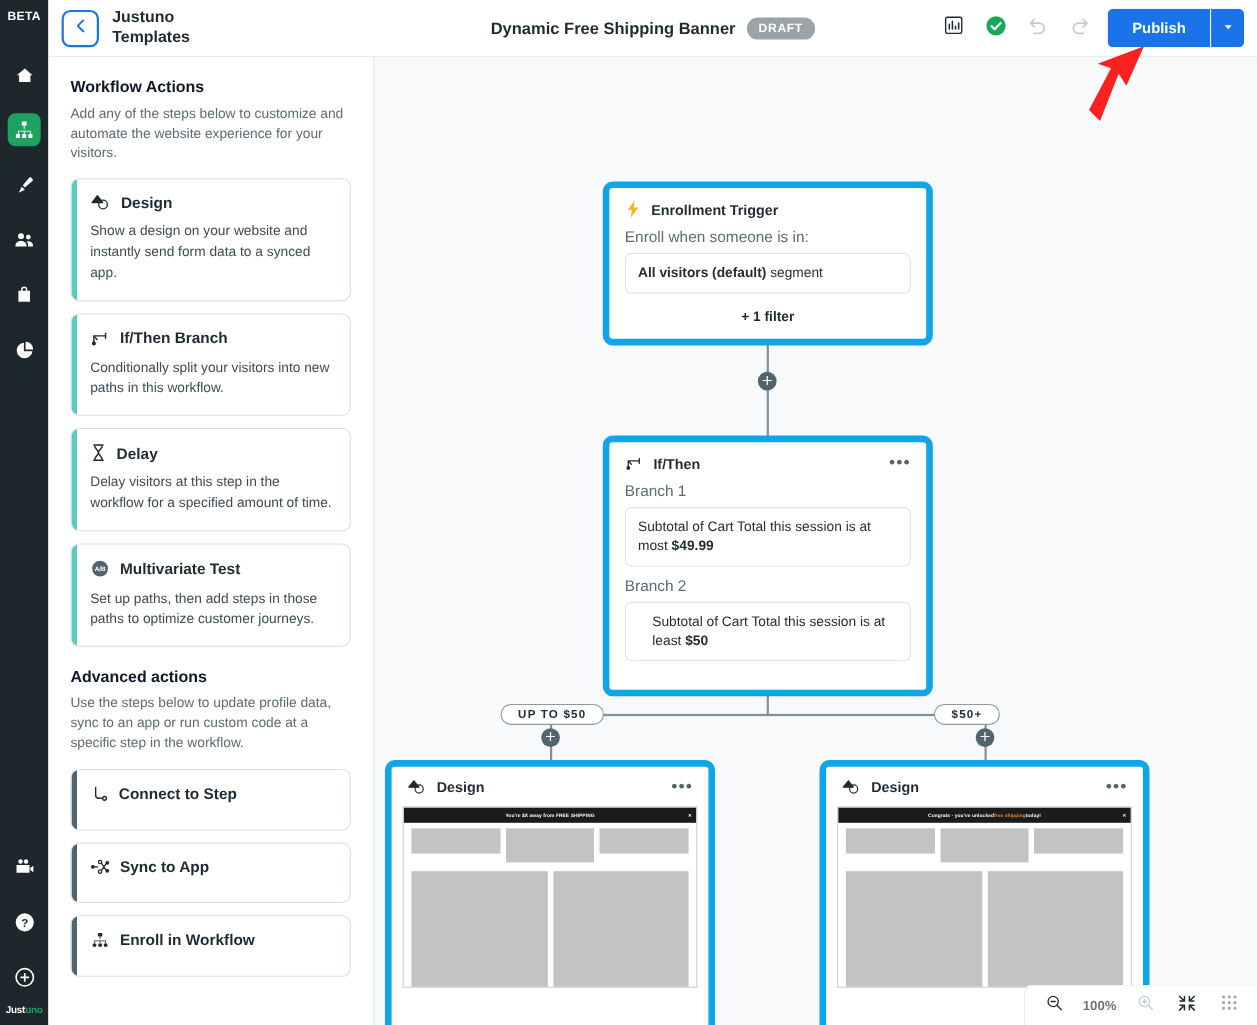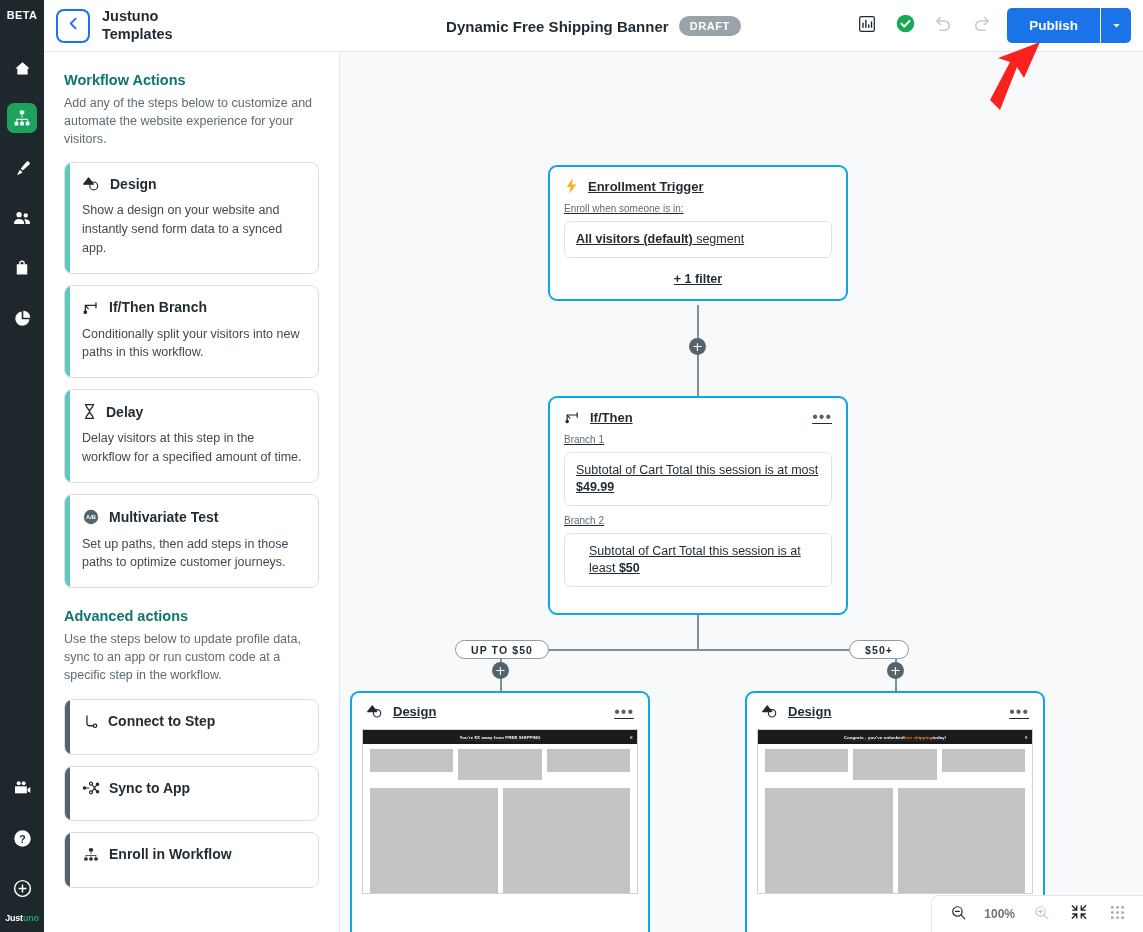--- a/index.html
+++ b/index.html
@@ -72,21 +72,21 @@
     background:#1a73e8; width:30px; display:flex; align-items:center;
     justify-content:center; cursor:pointer;
   }
 
   
   #panel {
     position:absolute; left:44px; top:52px; width:296px; height:880px;
     background:#ffffff; border-right:1px solid #e3e8ec;
     overflow:hidden; padding:0 20px;
   }
-  .panel-head { font-size:14.5px; font-weight:bold; margin:20px 0 6px; color:#0f766e; }
+  .panel-head { font-size:14.5px; font-weight:bold; margin:20px 0 6px; color:#0f172a; }
   .panel-sub { font-size:12.5px; color:#5c6b75; line-height:1.45; margin-bottom:14px; }
   .action-card {
     border:1px solid #d9e0e5; border-radius:8px; background:#fff;
     padding:13px 15px 15px 17px; margin-bottom:11px; position:relative;
     overflow:hidden; cursor:pointer;
   }
   .action-card::before {
     content:""; position:absolute; left:0; top:0; bottom:0; width:5px;
   }
   .action-card.teal::before { background:#5ec9bd; }
@@ -94,28 +94,27 @@
   .card-title { display:flex; align-items:center; gap:9px; margin-bottom:9px; }
   .card-title span { font-size:14px; font-weight:bold; color:#1f2a33; }
   .card-desc { font-size:12.5px; color:#3e4b55; line-height:1.5; }
 
   
   #canvas {
     position:absolute; left:340px; top:52px; width:803px; height:880px;
     background:#f7f9fa; overflow:hidden;
   }
   .node {
-    position:absolute; background:#ffffff; border:2px solid #0ea5e9;
+    position:absolute; background:#ffffff; border:6px solid #0ea5e9;
     border-radius:9px;
-    text-decoration:underline;
   }
   .node-head { display:flex; align-items:center; gap:9px; padding:11px 14px 0; }
   .node-head .nh-title { font-size:13px; font-weight:bold; color:#1f2a33; }
   .node-dots { margin-left:auto; color:#54646f; font-size:16px; letter-spacing:1px; line-height:10px; cursor:pointer; }
-  .node-label { font-size:10px; color:#5c6b75; padding:9px 14px 0; }
+  .node-label { font-size:14px; color:#5c6b75; padding:9px 14px 0; }
   .inner-box {
     margin:7px 14px 0; border:1px solid #dde4e9; border-radius:6px;
     padding:9px 11px; font-size:12.5px; color:#1f2a33; line-height:1.35;
   }
   .inner-box b { font-weight:bold; }
   .add-filter { text-align:center; font-size:12.5px; font-weight:bold; color:#1f2a33; padding:14px 0 13px; cursor:pointer; }
 
   .edge { position:absolute; background:#7f9099; }
   .plus-node {
     position:absolute; width:17px; height:17px; border-radius:50%;

